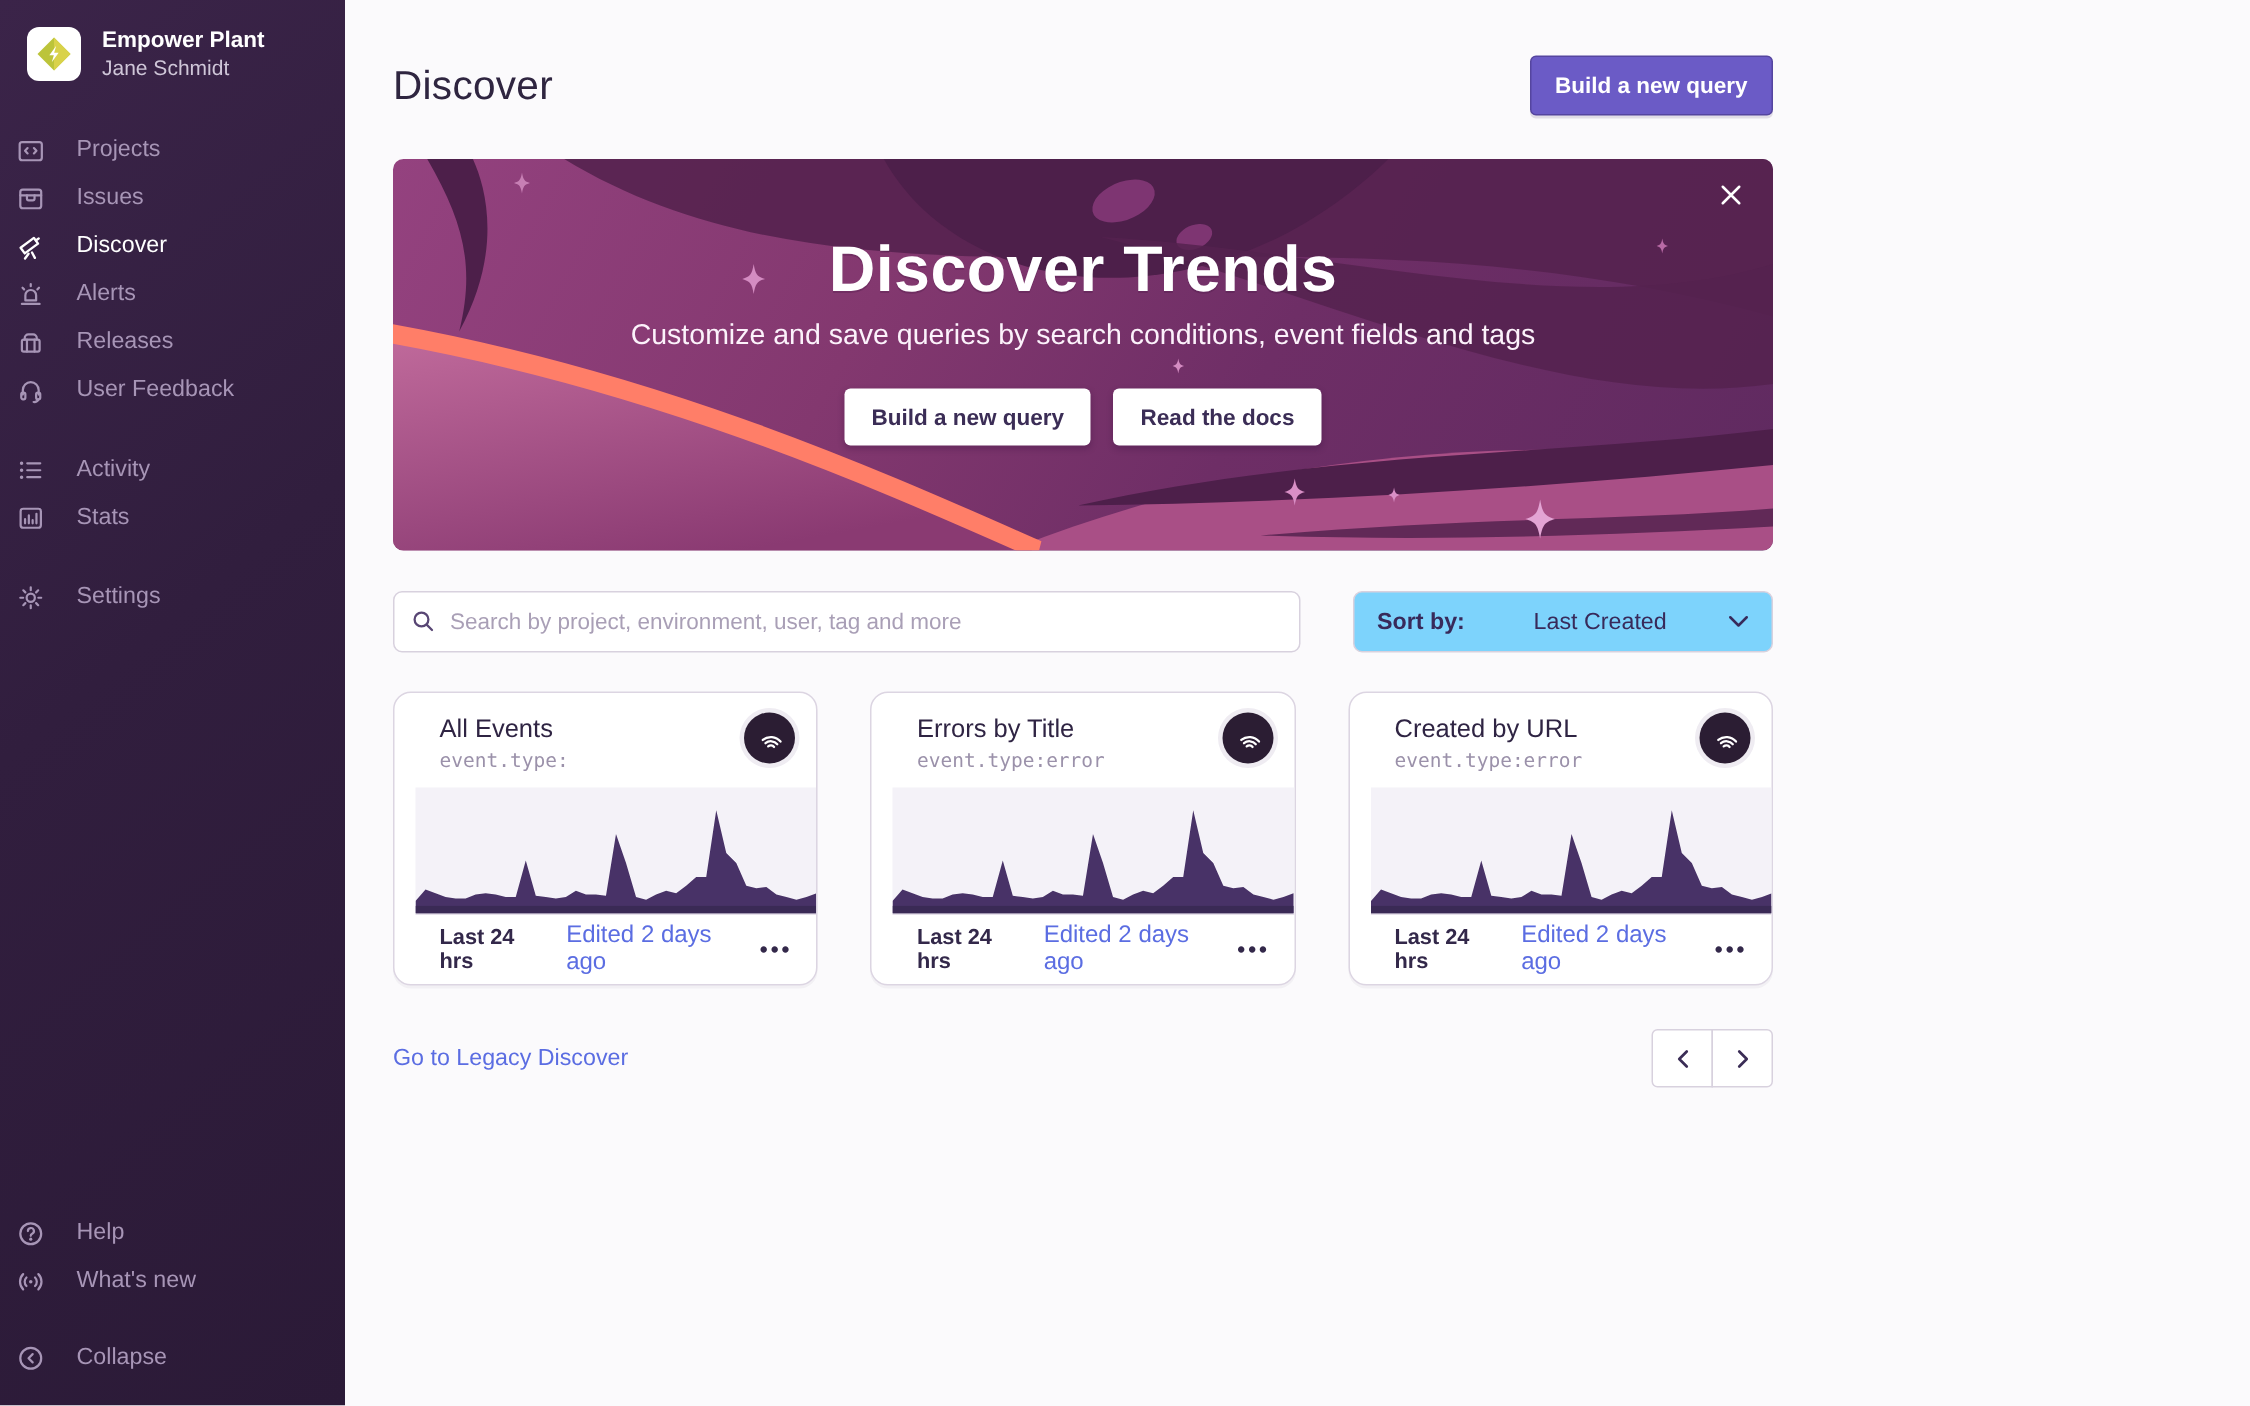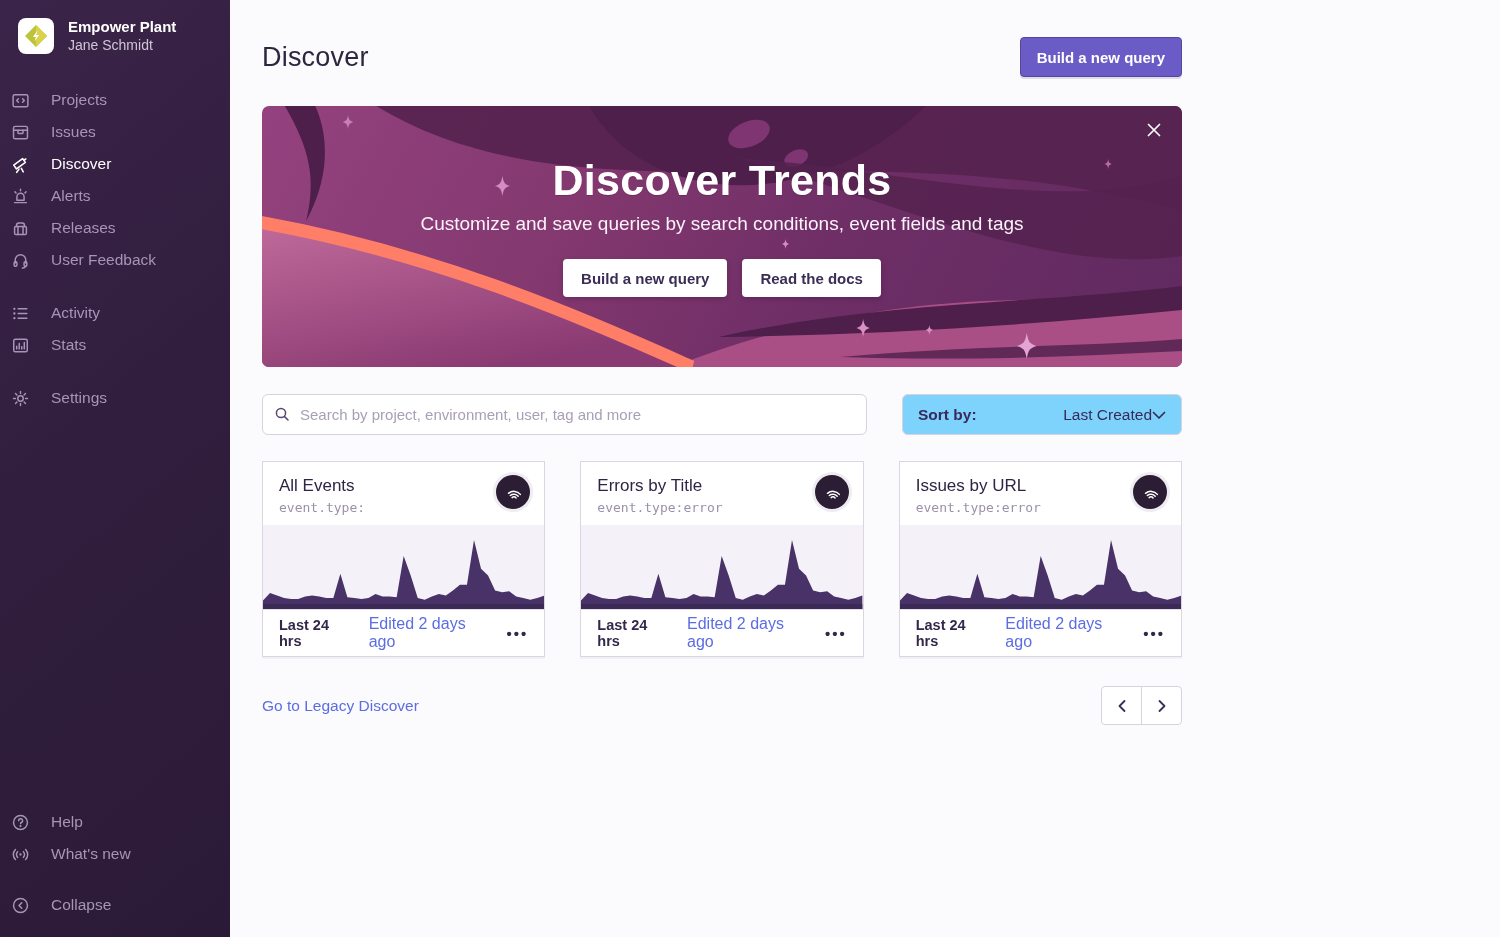--- a/index.html
+++ b/index.html
@@ -59,26 +59,26 @@
   .search-wrap { position:relative; flex:1; }
   .search-input { width:100%; height:41px; border:1px solid #d8d1de; border-radius:6px;
     background:#fff; padding:0 14px 0 37px; font-size:15px; color:#443a55;
     font-family:inherit; outline:none; }
   .search-input::placeholder { color:#a99fb6; }
   .search-icon { position:absolute; left:12px; top:12px; }
   .sort-btn { width:280px; height:41px; background:#7dd3fc; border:1px solid #d8d1de;
     border-radius:6px; display:flex; align-items:center; justify-content:space-between;
     padding:0 15px; cursor:pointer; font-size:15.5px; color:#382a5a; }
   .sort-label { font-weight:bold; }
-  .sort-value { margin-left:5px; flex:1; text-align:right; }
+  .sort-value { margin-left:5px; flex:1; text-align:center; }
 
   
   .cards { display:grid; grid-template-columns:repeat(3,1fr); gap:35px; margin-bottom:29px; }
-  .card { background:#fff; border:1px solid #dcd5e2; border-radius:0; overflow:hidden;
-    box-shadow:0 2px 0 rgba(37,11,54,.04); }
+  .card { background:#fff; border:1px solid #dcd5e2; border-radius:12px; overflow:hidden;
+    box-shadow:0 2px 0 rgba(37,11,54,.04);padding-left:14px; }
   .card-head { position:relative; padding:14px 60px 12px 16px; height:63px; }
   .card-title { font-size:17px; color:#2f2443; margin-bottom:4px; }
   .card-query { font-family:"DejaVu Sans Mono",monospace; font-size:13px; color:#9b91aa; }
   .card-avatar { position:absolute; top:13px; right:14px; width:34px; height:34px;
     border-radius:50%; background:#2b1d33; display:flex; align-items:center;
     justify-content:center; box-shadow:0 0 0 3px #efecf2; }
   .card-chart { height:84px; background:#f4f2f8; }
   .card-chart svg { width:100%; height:100%; display:block; }
   .card-foot { height:47px; border-top:1px solid #e6e0ea; display:flex; align-items:center;
     padding:0 16px; gap:18px; }
@@ -368,21 +368,21 @@
         </div>
         <div class="card-foot">
           <span class="card-timeframe">Last 24 hrs</span>
           <span class="card-edited">Edited 2 days ago</span>
           <span class="card-menu">•••</span>
         </div>
       </div>
 
       <div class="card">
         <div class="card-head">
-          <div class="card-title">Issues by URL</div>
+          <div class="card-title">Created by URL</div>
           <div class="card-query">event.type:error</div>
           <div class="card-avatar">
             <svg width="20" height="20" viewBox="0 0 20 20" fill="none" stroke="#fff" stroke-width="1.5" stroke-linecap="round">
               <g transform="rotate(-40 10 12)">
                 <path d="M7 14.2 A2.8 2.8 0 0 1 9.8 17"></path>
                 <path d="M7 11.4 A5.6 5.6 0 0 1 12.6 17"></path>
                 <path d="M7 8.6 A8.4 8.4 0 0 1 15.4 17"></path>
               </g>
             </svg>
           </div>

